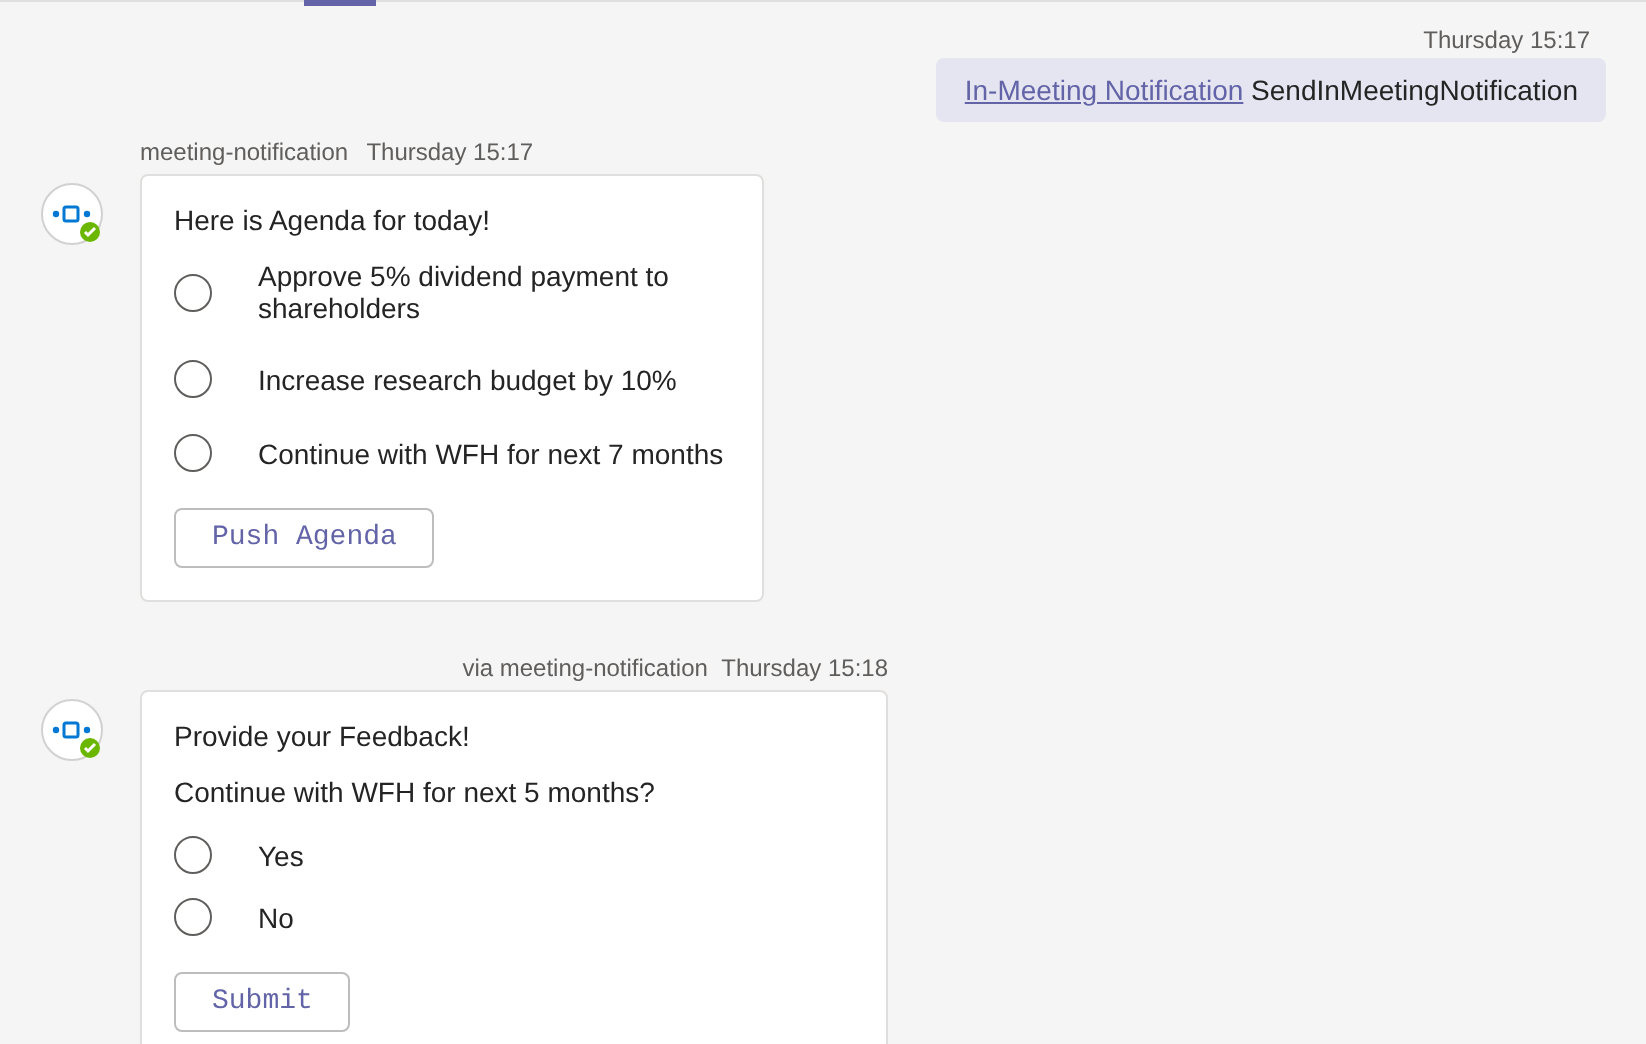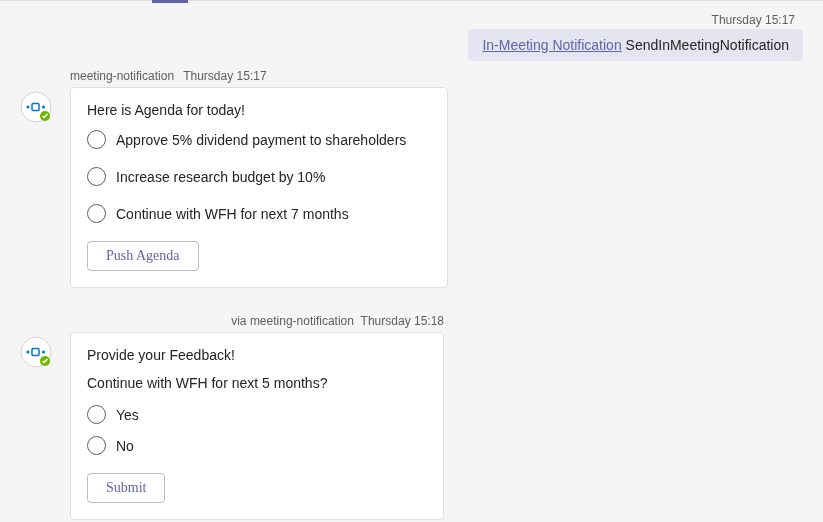--- a/index.html
+++ b/index.html
@@ -61,59 +61,60 @@
     .bot-header {
       color: #605e5c;
       font-size: 12px;
       margin-bottom: 4px;
     }
     .bot-header .name { margin-right: 6px; text-align: right; }
     .card {
       background: #fff;
       border: 1px solid #e1dfdd;
       border-radius: 4px;
-      width: 378px;
+      width: 312px;
       padding: 14px 16px 16px 16px;
     }
     .card-title {
       font-size: 14px;
       color: #242424;
       margin-bottom: 12px;
     }
     .card-sub {
       font-size: 14px;
       color: #242424;
       margin-bottom: 14px;
     }
     .radio-row {
       display: flex;
       align-items: center;
       margin: 6px 0 18px 0;
       cursor: pointer;
+      gap: 13px;
     }
     .radio-row.tight { margin: 6px 0 12px 0; }
     .radio {
       width: 19px;
       height: 19px;
       border: 1px solid #605e5c;
       border-radius: 50%;
       margin-right: 10px;
       flex-shrink: 0;
       background: #fff;
     }
     .radio-label { color: #242424; }
     .card-btn {
       border: 1px solid #bdbdbd;
       background: #fff;
       color: #6264a7;
       font-size: 14px;
       padding: 6px 18px;
       border-radius: 4px;
       cursor: pointer;
-      font-family: Liberation Serif, serif;
+      font-family: Liberation Mono, monospace;
     }
     .bot-row2 { margin-top: 26px; }
     .bot-row2 .card { width: 374px; }
     .via-header {
       color: #605e5c;
       font-size: 12px;
       margin-bottom: 4px;
       width: 374px;
       text-align: right;
     }

